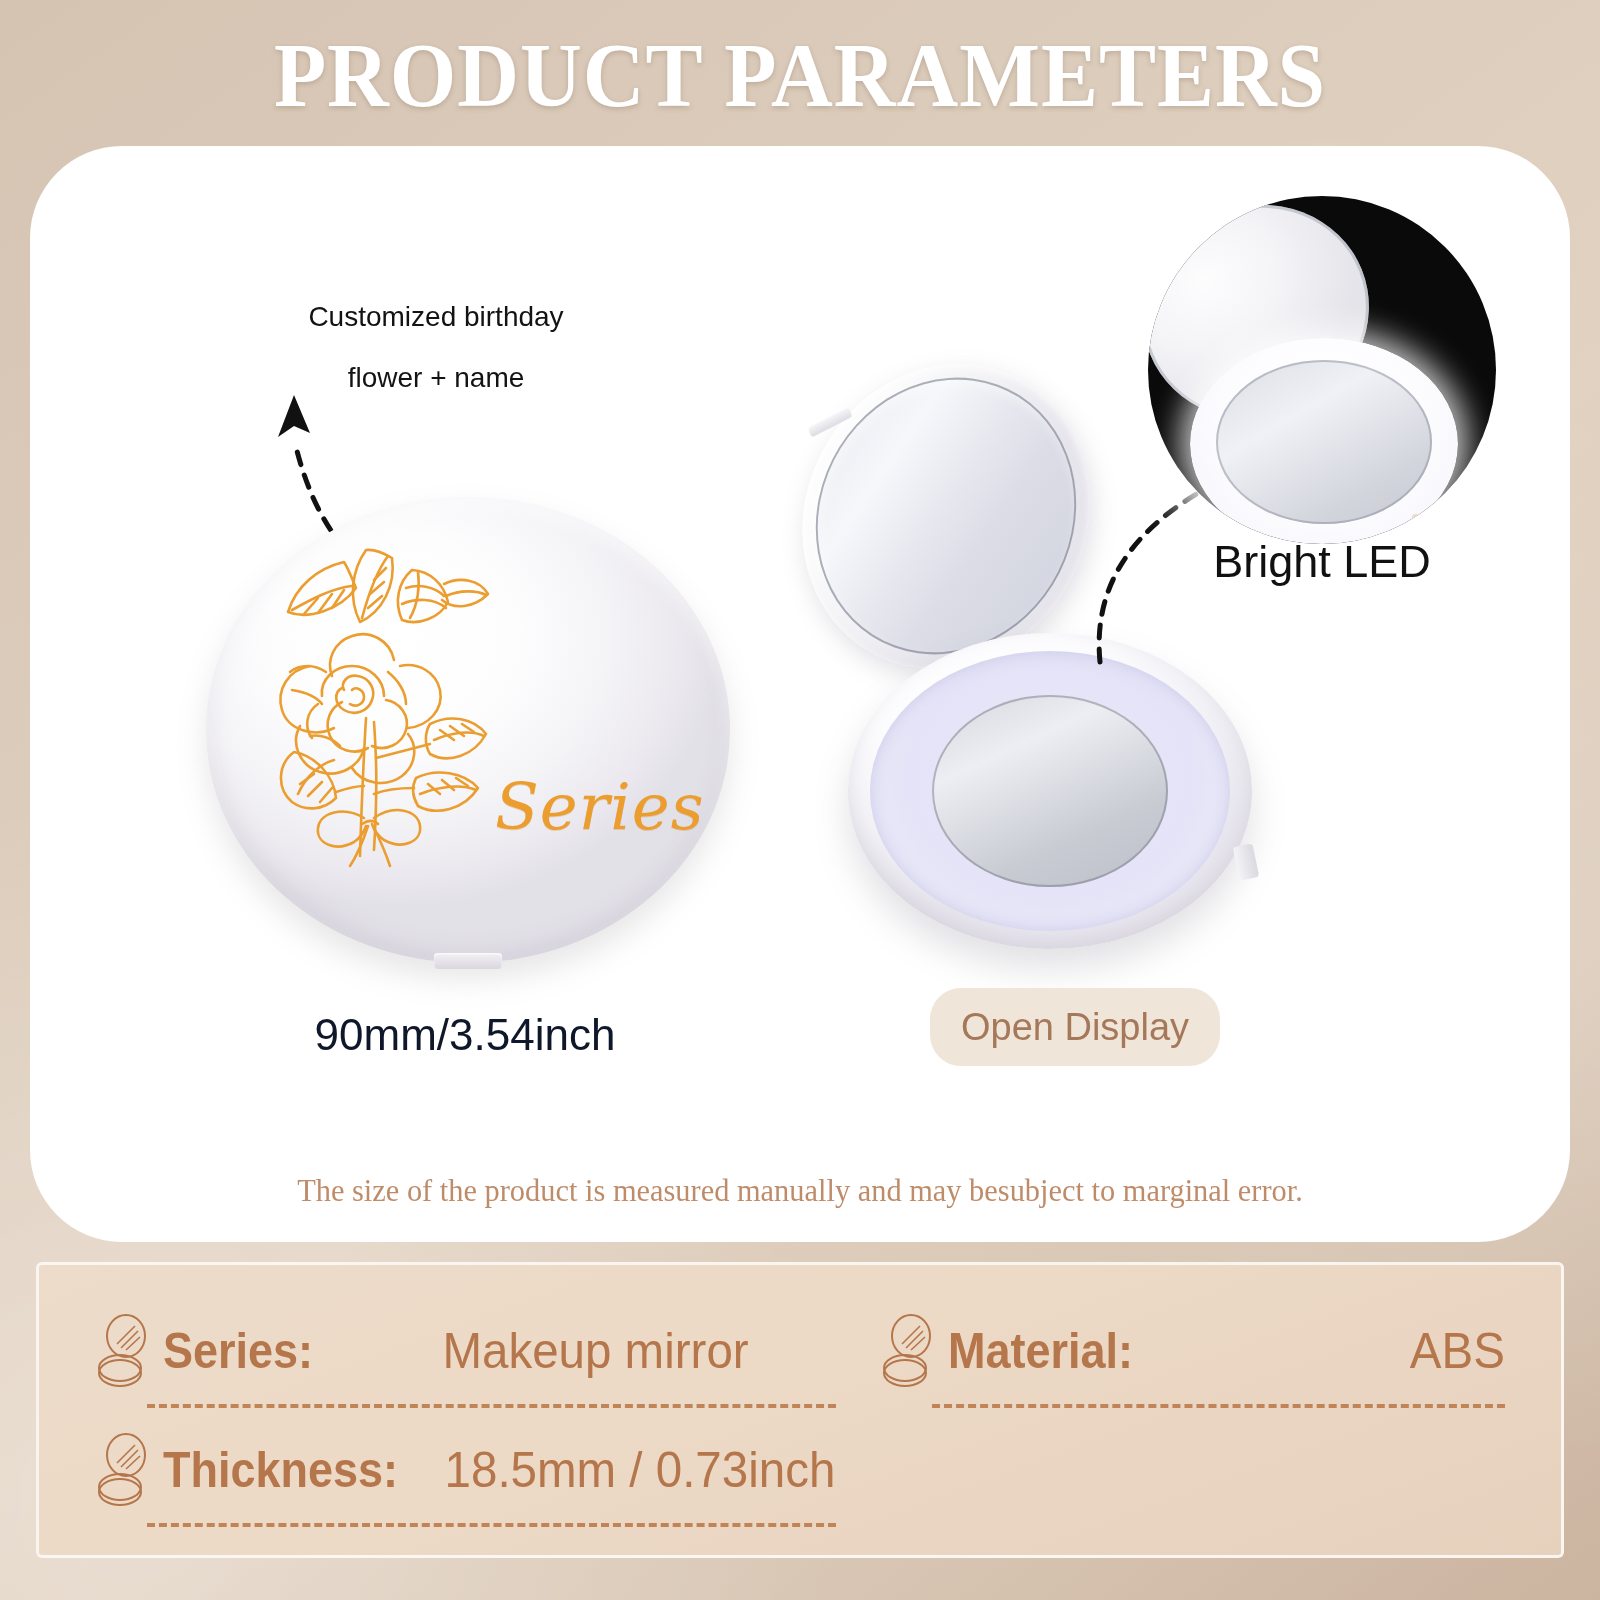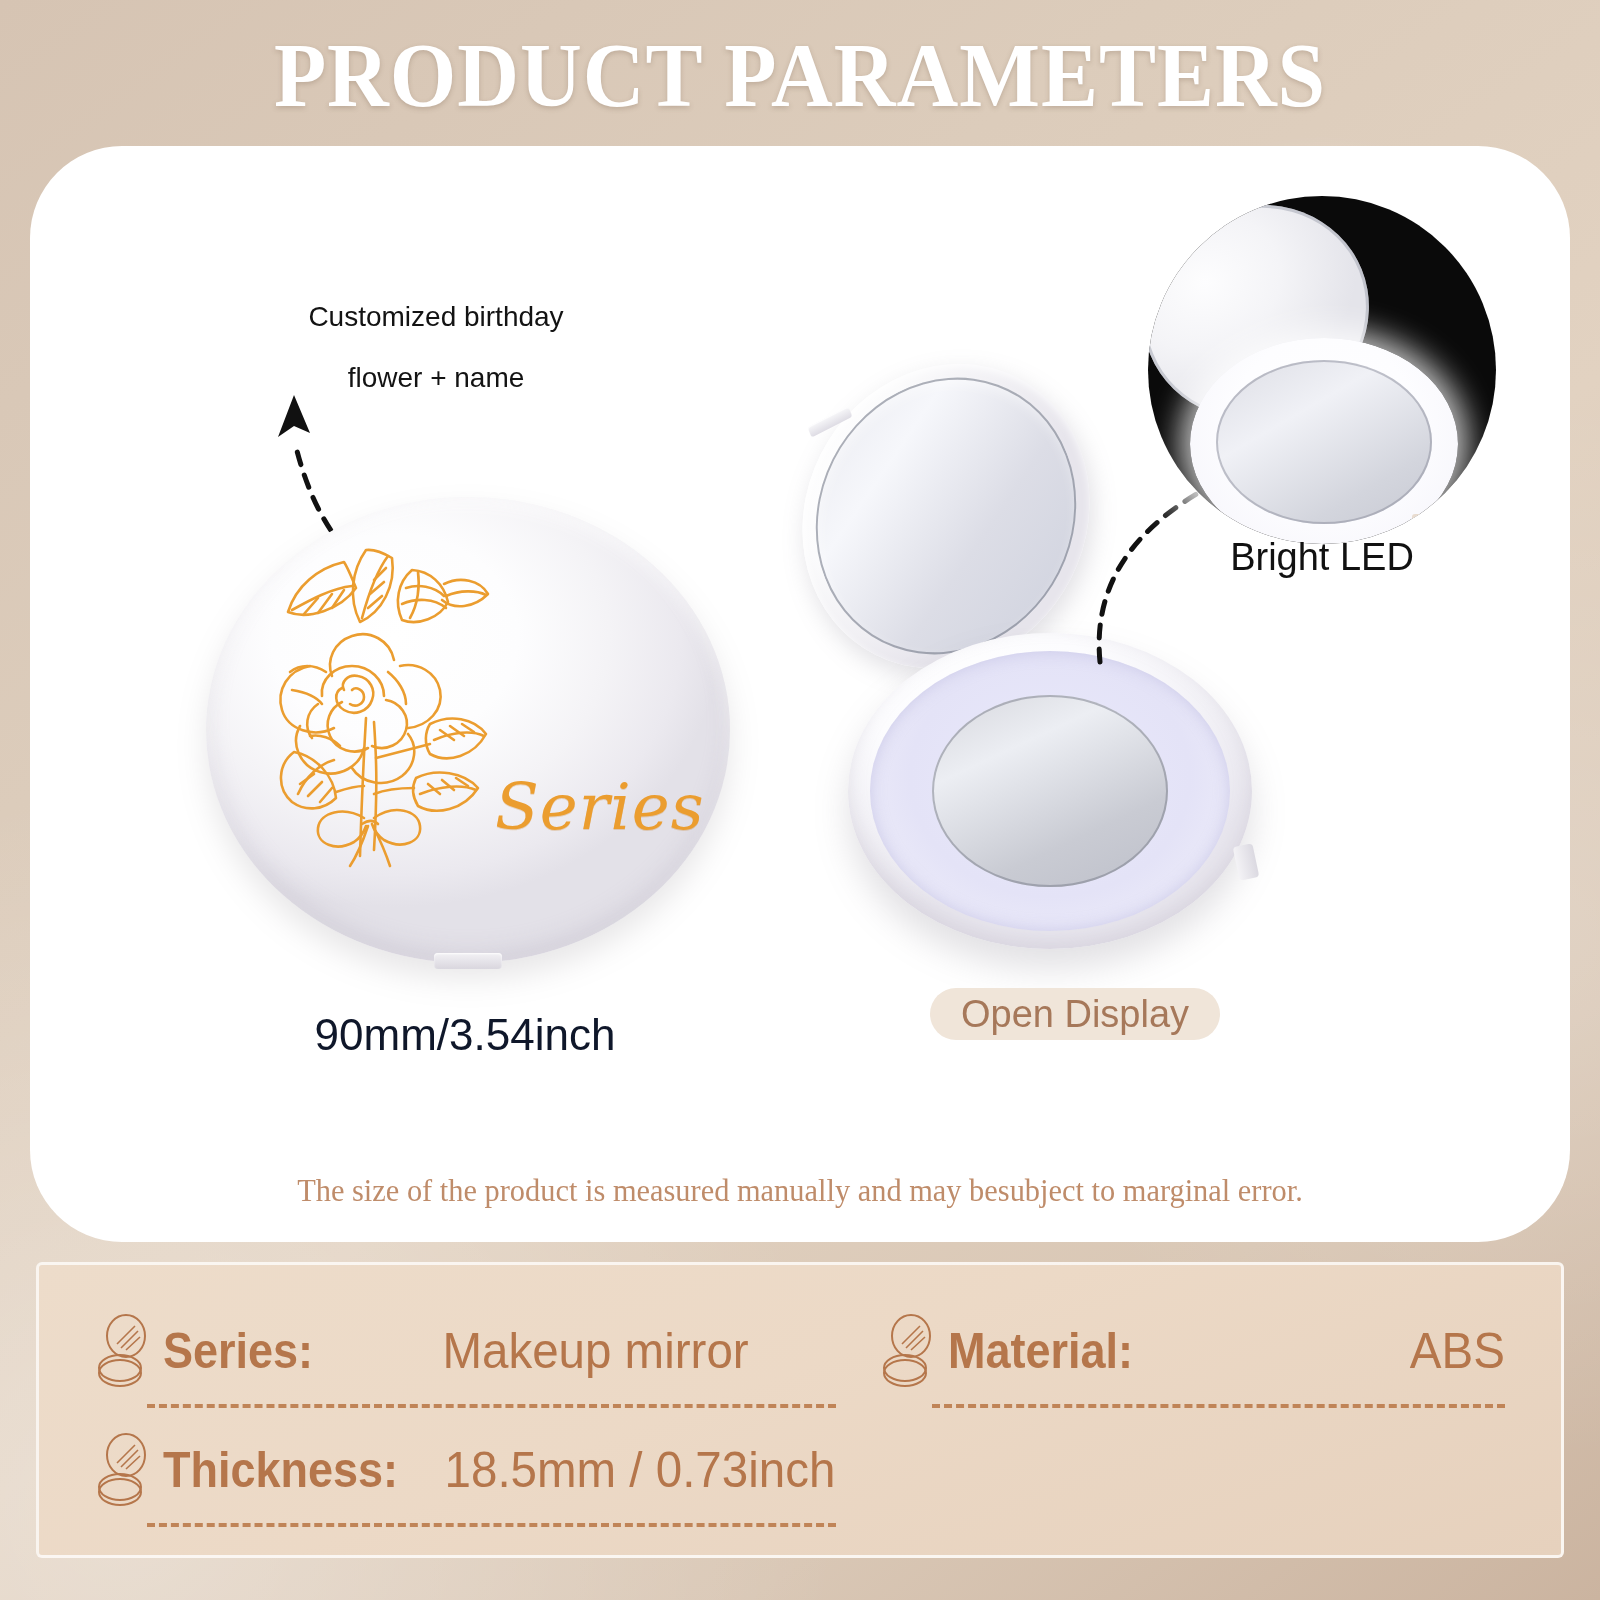--- a/index.html
+++ b/index.html
@@ -138,26 +138,26 @@
     position:absolute;left:26px;top:22px;right:26px;bottom:26px;border-radius:50%;
     background:linear-gradient(150deg,#dcdde4 0%,#f0f1f6 35%,#d3d5dd 75%,#c8cad3 100%);
     box-shadow:inset 0 0 0 2px rgba(130,134,148,.45);
   }
   .ledtab{
     position:absolute;right:16px;bottom:20px;width:30px;height:16px;border-radius:3px;
     background:#e9dcd0;
   }
   .ledlabel{
     position:absolute;left:1148px;top:536px;width:348px;text-align:center;
-    font-size:38px;color:#111;
+    font-size:45px;color:#111;
   }
 
   
   .pill{
-    position:absolute;left:930px;top:988px;width:290px;height:52px;border-radius:31px;
+    position:absolute;left:930px;top:988px;width:290px;height:78px;border-radius:31px;
     background:#f0e5d9;color:#a6785a;
     font-size:38px;display:flex;align-items:center;justify-content:center;
   }
 
   
   .disclaim{
     position:absolute;left:0;top:1172px;width:1600px;text-align:center;
     font-family:"Liberation Serif", serif;
     font-size:32px;color:#bf8c6a;transform:scaleX(.95);
     white-space:nowrap;

